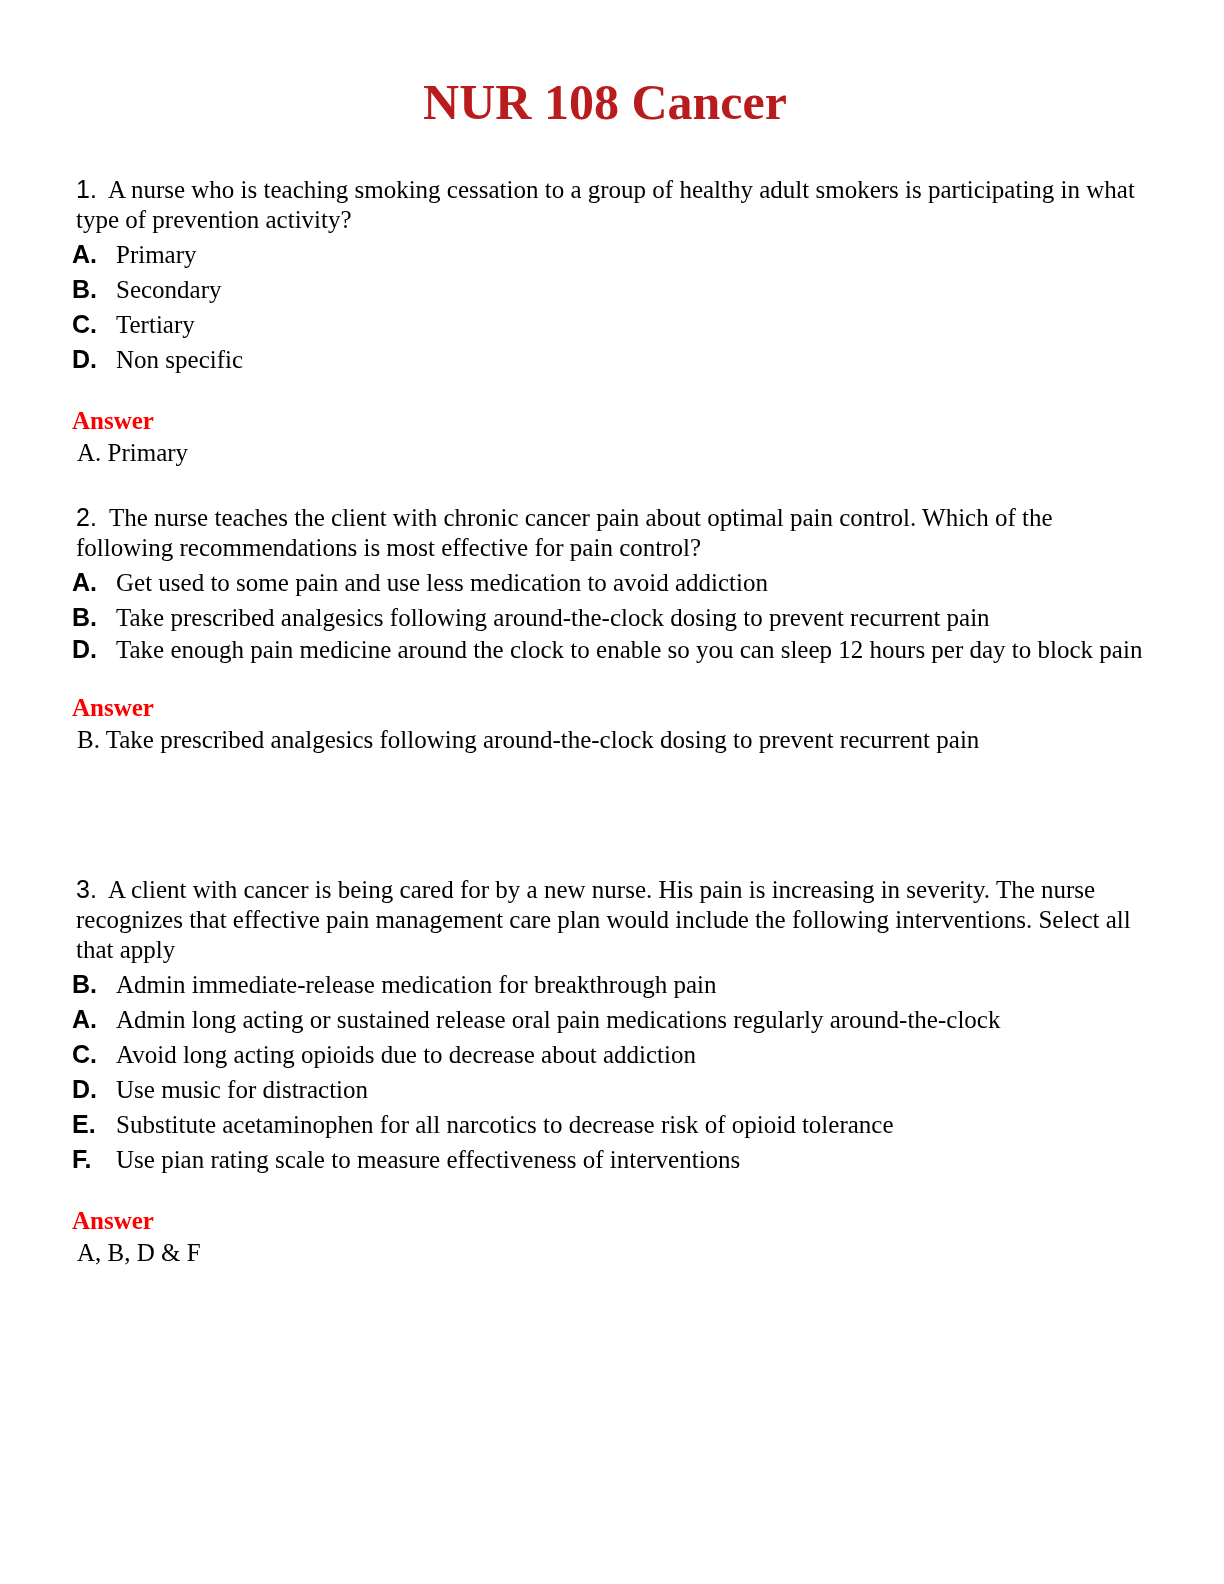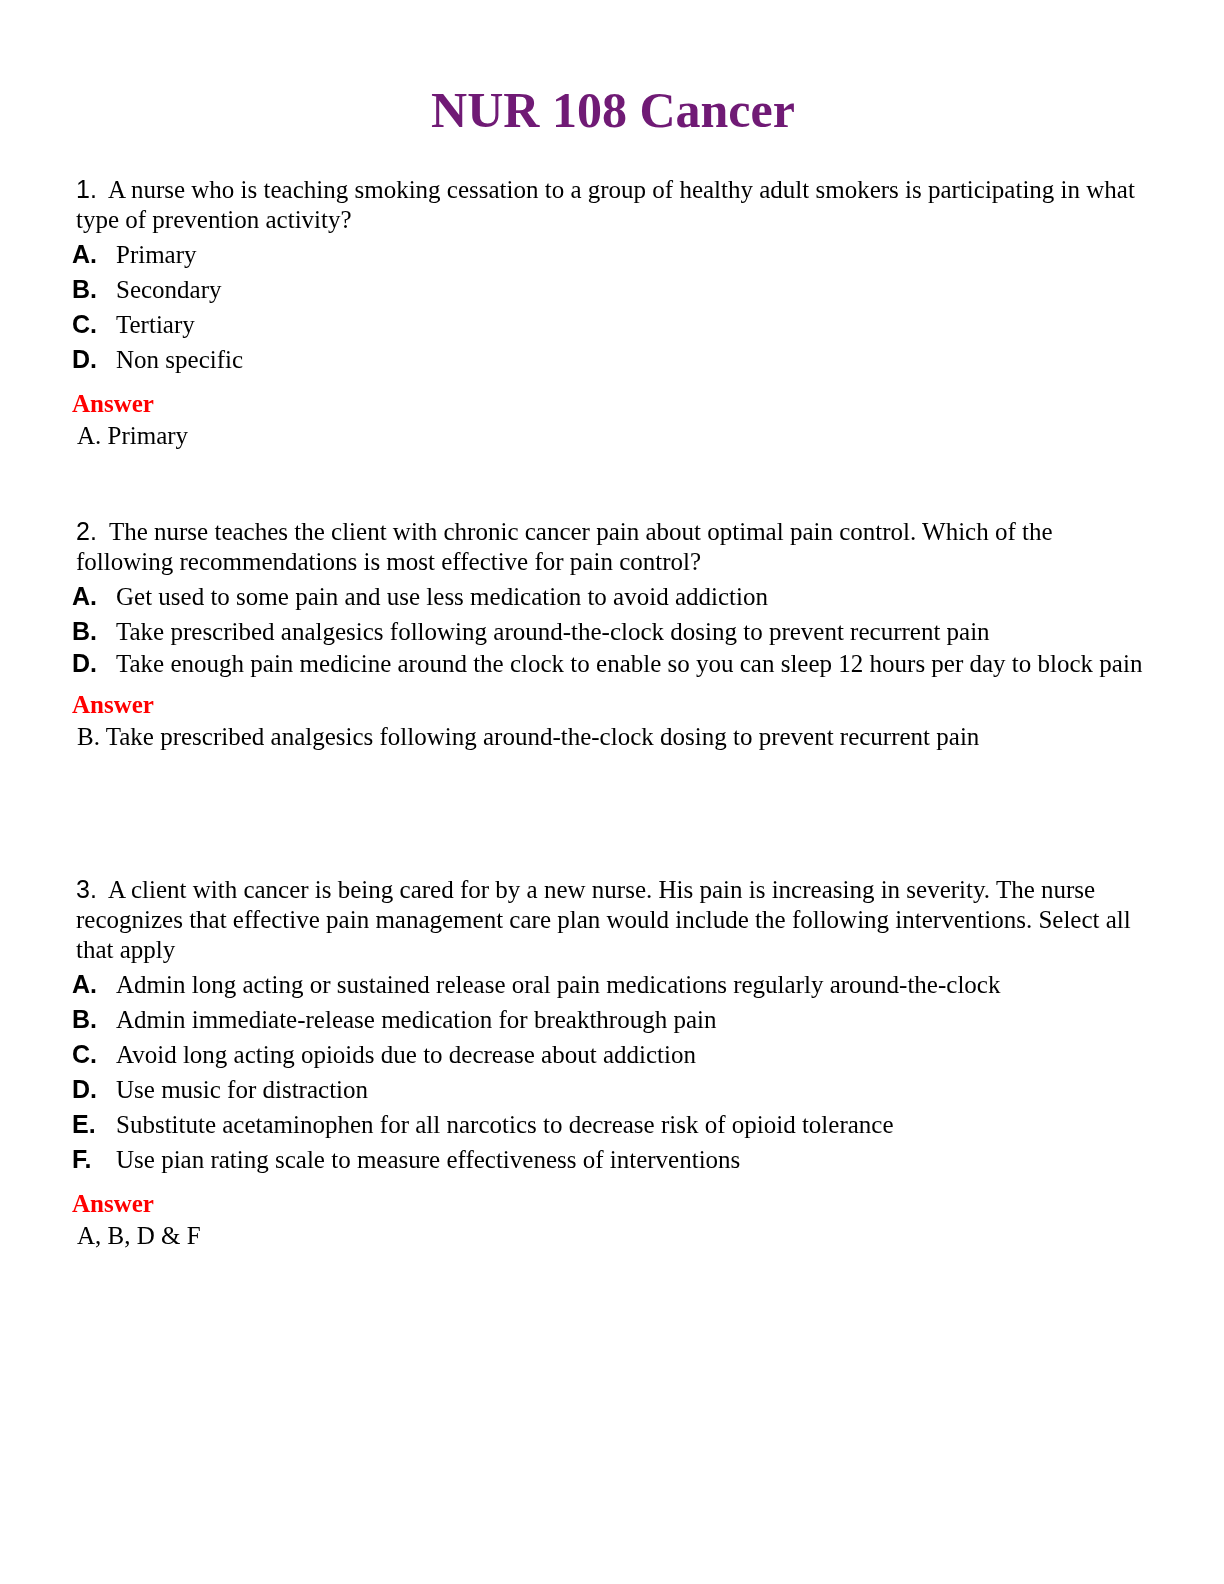--- a/index.html
+++ b/index.html
@@ -1,66 +1,66 @@
 <!DOCTYPE html>
 <html><head>
 <meta charset="utf-8">
 <style>
   html, body { margin: 0; padding: 0; background: #ffffff; }
   body { width: 1224px; height: 1584px; position: relative; overflow: hidden;
          font-family: "Liberation Serif", serif; color: #000; }
   .title { position: absolute; top: 72px; left: 0; width: 1210px; text-align: center;
            font-family: "Liberation Serif", serif; font-weight: bold; font-size: 50px;
-           color: #701a75; line-height: 60px; margin: 8px; }
+           color: #b91c1c; line-height: 60px; margin: 0; }
   .q { position: absolute; left: 72px; width: 1080px; }
   .line { font-size: 25px; line-height: 30px; margin: 4px; }
   .stem { margin-bottom: 2px; }
   .num, .opt-letter { font-family: "Liberation Sans", sans-serif; font-weight: bold; font-size: 25px; }
   .num { font-weight: normal; }
   .opt { font-size: 25px; line-height: 35px; }
   .opt-letter { display: inline-block; min-width: 44px; }
-  .ans-label { color: #ff0000; font-weight: bold; font-size: 25px; line-height: 32px; margin-top: 11px; }
+  .ans-label { color: #ff0000; font-weight: bold; font-size: 25px; line-height: 32px; margin-top: 28px; }
   .ans-text { font-size: 25px; line-height: 32px; padding-left: 5px; }
 </style>
 </head>
 <body>
 
 <h1 class="title">NUR 108 Cancer</h1>
 
 <div class="q" style="top:170px;">
   <p class="line stem">
     <span class="num">1.</span>&nbsp;
     <span>A nurse who is teaching smoking cessation to a group of healthy adult smokers is participating in what type of prevention activity?</span>
   </p>
   <div class="opt"><span class="opt-letter">A.</span><span>Primary</span></div>
   <div class="opt"><span class="opt-letter">B.</span><span>Secondary</span></div>
   <div class="opt"><span class="opt-letter">C.</span><span>Tertiary</span></div>
   <div class="opt"><span class="opt-letter">D.</span><span>Non specific</span></div>
   <div class="ans-label">Answer</div>
   <div class="ans-text">A. Primary</div>
 </div>
 
-<div class="q" style="top:512px;">
+<div class="q" style="top:498px;">
   <p class="line stem">
     <span class="num">2.</span>&nbsp;
     <span>The nurse teaches the client with chronic cancer pain about optimal pain control. Which of the following recommendations is most effective for pain control?</span>
   </p>
   <div class="opt"><span class="opt-letter">A.</span><span>Get used to some pain and use less medication to avoid addiction</span></div>
   <div class="opt"><span class="opt-letter">B.</span><span>Take prescribed analgesics following around-the-clock dosing to prevent recurrent pain</span></div>
   <div class="opt" style="line-height:29px;"><span class="opt-letter">D.</span><span>Take enough pain medicine around the clock to enable so you can sleep 12 hours per day to block pain</span></div>
   <div class="ans-label">Answer</div>
   <div class="ans-text">B. Take prescribed analgesics following around-the-clock dosing to prevent recurrent pain</div>
 </div>
 
 <div class="q" style="top:870px;">
   <p class="line stem">
     <span class="num">3.</span>&nbsp;
     <span>A client with cancer is being cared for by a new nurse. His pain is increasing in severity. The nurse recognizes that effective pain management care plan would include the following interventions. Select all that apply</span>
   </p>
+  <div class="opt"><span class="opt-letter">B.</span><span>Admin immediate-release medication for breakthrough pain</span></div>
   <div class="opt"><span class="opt-letter">A.</span><span>Admin long acting or sustained release oral pain medications regularly around-the-clock</span></div>
-  <div class="opt"><span class="opt-letter">B.</span><span>Admin immediate-release medication for breakthrough pain</span></div>
   <div class="opt"><span class="opt-letter">C.</span><span>Avoid long acting opioids due to decrease about addiction</span></div>
   <div class="opt"><span class="opt-letter">D.</span><span>Use music for distraction</span></div>
   <div class="opt"><span class="opt-letter">E.</span><span>Substitute acetaminophen for all narcotics to decrease risk of opioid tolerance</span></div>
   <div class="opt"><span class="opt-letter">F.</span><span>Use pian rating scale to measure effectiveness of interventions</span></div>
   <div class="ans-label">Answer</div>
   <div class="ans-text">A, B, D &amp; F</div>
 </div>
 
 </body></html>

